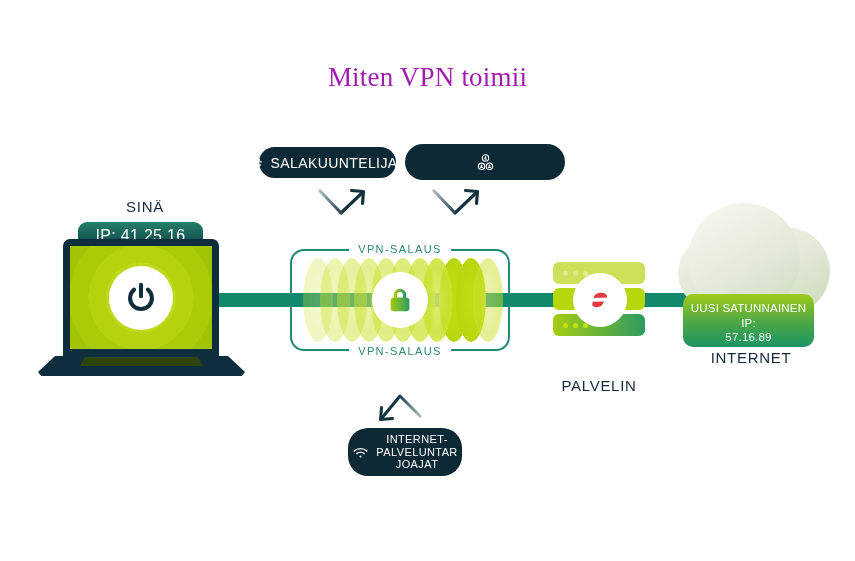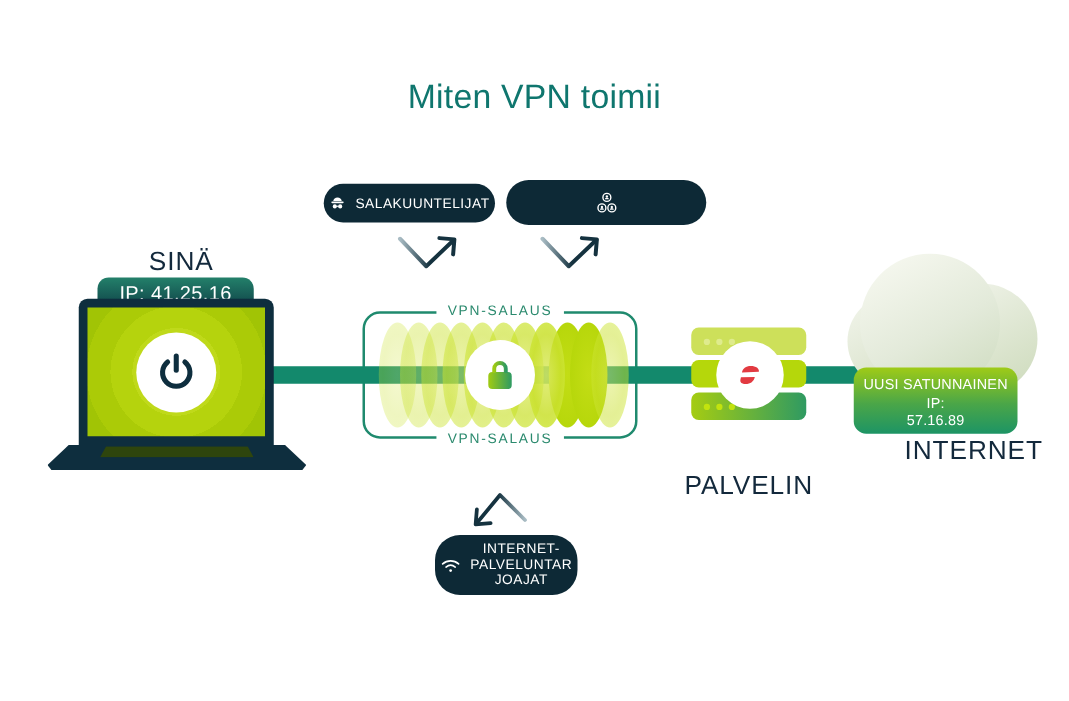--- a/index.html
+++ b/index.html
@@ -3,34 +3,34 @@
 <meta charset="utf-8">
 <style>
   * { margin:0; padding:0; box-sizing:border-box; }
   html,body { background:#ffffff; }
   .page {
     position:relative; width:855px; height:561px; overflow:hidden;
     background:#ffffff; font-family:"Liberation Sans", sans-serif;
   }
   .title {
     position:absolute; top:62px; left:0; width:100%; text-align:center;
-    font-size:27px; font-weight:500; color:#0f766e; letter-spacing:0.2px;
+    font-size:27px; font-weight:500; color:#a21caf; letter-spacing:0.2px;font-family:Liberation Serif, serif;
   }
   .section-label {
     position:absolute; transform:translateX(-50%);
-    font-size:21px; font-weight:500; color:#13293c; letter-spacing:0.7px;
+    font-size:15px; font-weight:500; color:#13293c; letter-spacing:0.7px;
   }
   
   .pill {
     position:absolute; background:#0d2936; border-radius:20px; color:#fff;
     display:flex; align-items:center; justify-content:center; gap:7px;
     padding:0 14px; z-index:6;
   }
   .pill .txt { text-align:center; letter-spacing:0.4px; }
-  .pill-1 { left:259px; top:147px; width:137px; height:31px; font-size:11px; }
+  .pill-1 { left:259px; top:147px; width:137px; height:31px; font-size:14px; }
   .pill-2 { left:405px; top:144px; width:160px; height:36px; font-size:10.5px; line-height:12.5px; }
   .pill-3 { left:348px; top:428px; width:114px; height:48px; font-size:11px; line-height:12.5px; }
   .pill svg { flex:0 0 auto; }
   
   .arrow { position:absolute; z-index:5; }
   .arrow-1 { left:316px; top:185px; }
   .arrow-2 { left:430px; top:185px; }
   .arrow-3 { left:376px; top:392px; }
   
   .line {
@@ -242,21 +242,21 @@
   <div class="section-label" style="left:599px; top:349px;margin-top:28px;">PALVELIN</div>
 
   <div class="cloud-puff puff-left"></div>
   <div class="cloud-puff puff-right"></div>
   <div class="cloud-puff puff-big"></div>
   <div class="ip-box">
     <span>UUSI SATUNNAINEN</span><br>
     <span>IP:</span><br>
     <span>57.16.89</span>
   </div>
-  <div class="section-label" style="left:751px; top:349px;margin-left:28px;">INTERNET</div>
+  <div class="section-label" style="left:751px; top:349px;">INTERNET</div>
 
   <svg class="arrow arrow-3" width="48" height="32" viewBox="0 0 48 32">
     <defs>
         <linearGradient id="ag2" x1="0" y1="0" x2="1" y2="0">
       <stop offset="0.45" stop-color="#15323f"></stop>
           <stop offset="1" stop-color="#a9bcc4"></stop>
     </linearGradient>
       </defs>
     <path d="M5 27 L24 4 L44 24" fill="none" stroke="url(#ag2)" stroke-width="3" stroke-linecap="round" stroke-linejoin="round"></path>
     <path d="M5.5 15.5 L4.5 27.5 L16.5 26.5" fill="none" stroke="#15323f" stroke-width="3" stroke-linecap="round" stroke-linejoin="round"></path>

